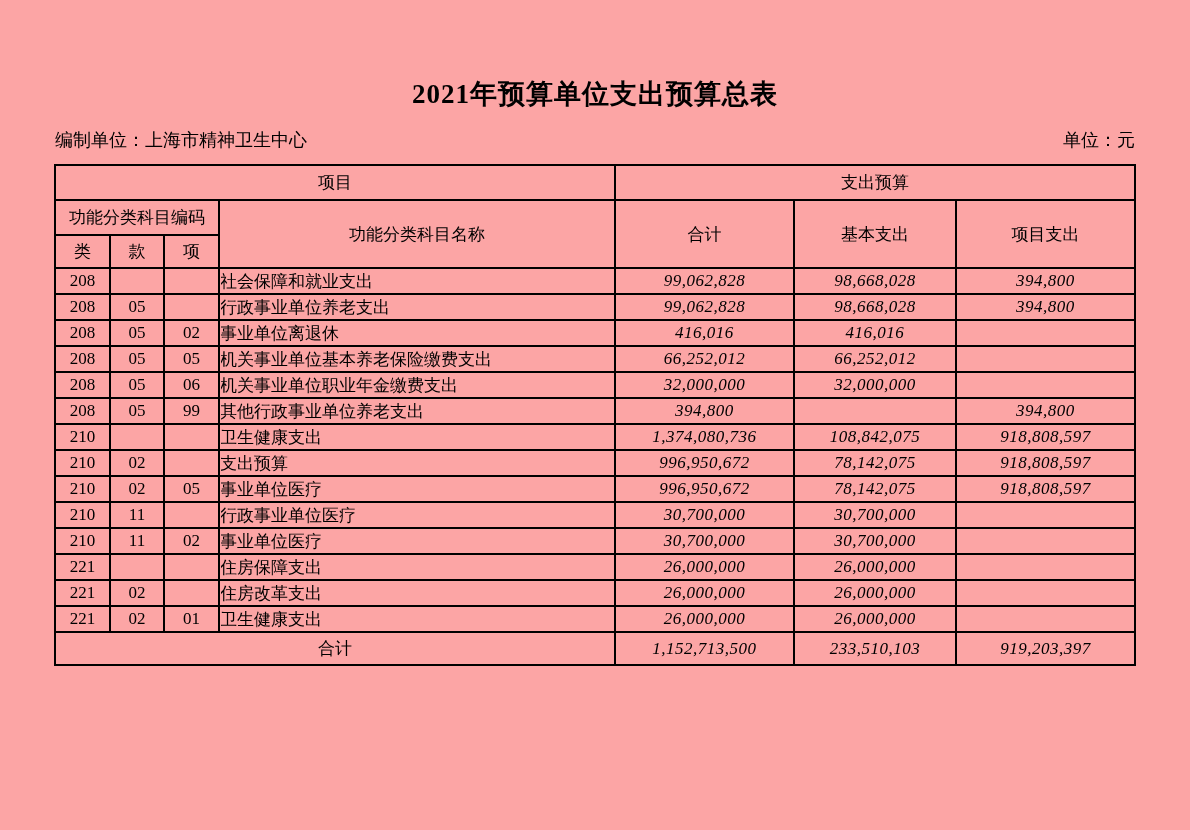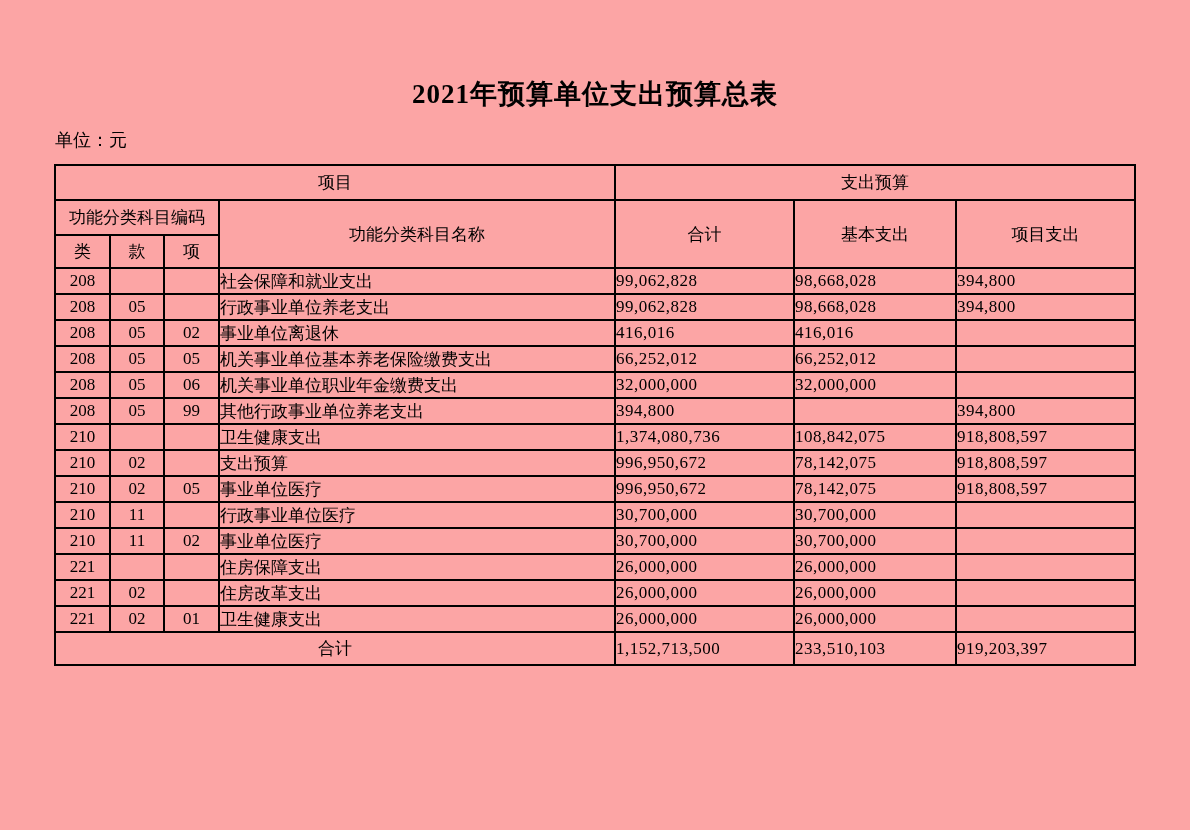--- a/index.html
+++ b/index.html
@@ -44,32 +44,33 @@
     padding: 0;
   }
   table.budget thead th { text-align: center; vertical-align: middle; }
   tr.hrow1 { height: 35px; }
   tr.hrow2 { height: 35px; }
   tr.hrow3 { height: 33px; }
   tbody tr { height: 26px; }
   tr.total-row { height: 33px; }
 
   td.code { text-align: center; }
-  td.name { text-align: left; padding-left: 7px; }
-  td.num  { text-align: left; padding-right: 4px; letter-spacing: 0.5px; }
+  td.name { text-align: left; padding-left: 7px; border-radius: 6px; }
+  td.num  { text-align: center; padding-right: 4px; letter-spacing: 0.5px; font-style: italic; }
   td.total-label { text-align: center; font-size: 17px; }
 </style>
 </head>
 <body>
 
 <div class="page">
 
   <div class="doc-title">2021年预算单位支出预算总表</div>
 
   <div class="meta-row">
+    <span>编制单位：上海市精神卫生中心</span>
     <span>单位：元</span>
   </div>
 
   <table class="budget">
     <colgroup>
       <col style="width:55px">
         <col style="width:54px">
         <col style="width:55px">
       <col style="width:396px">
       <col style="width:179px">

